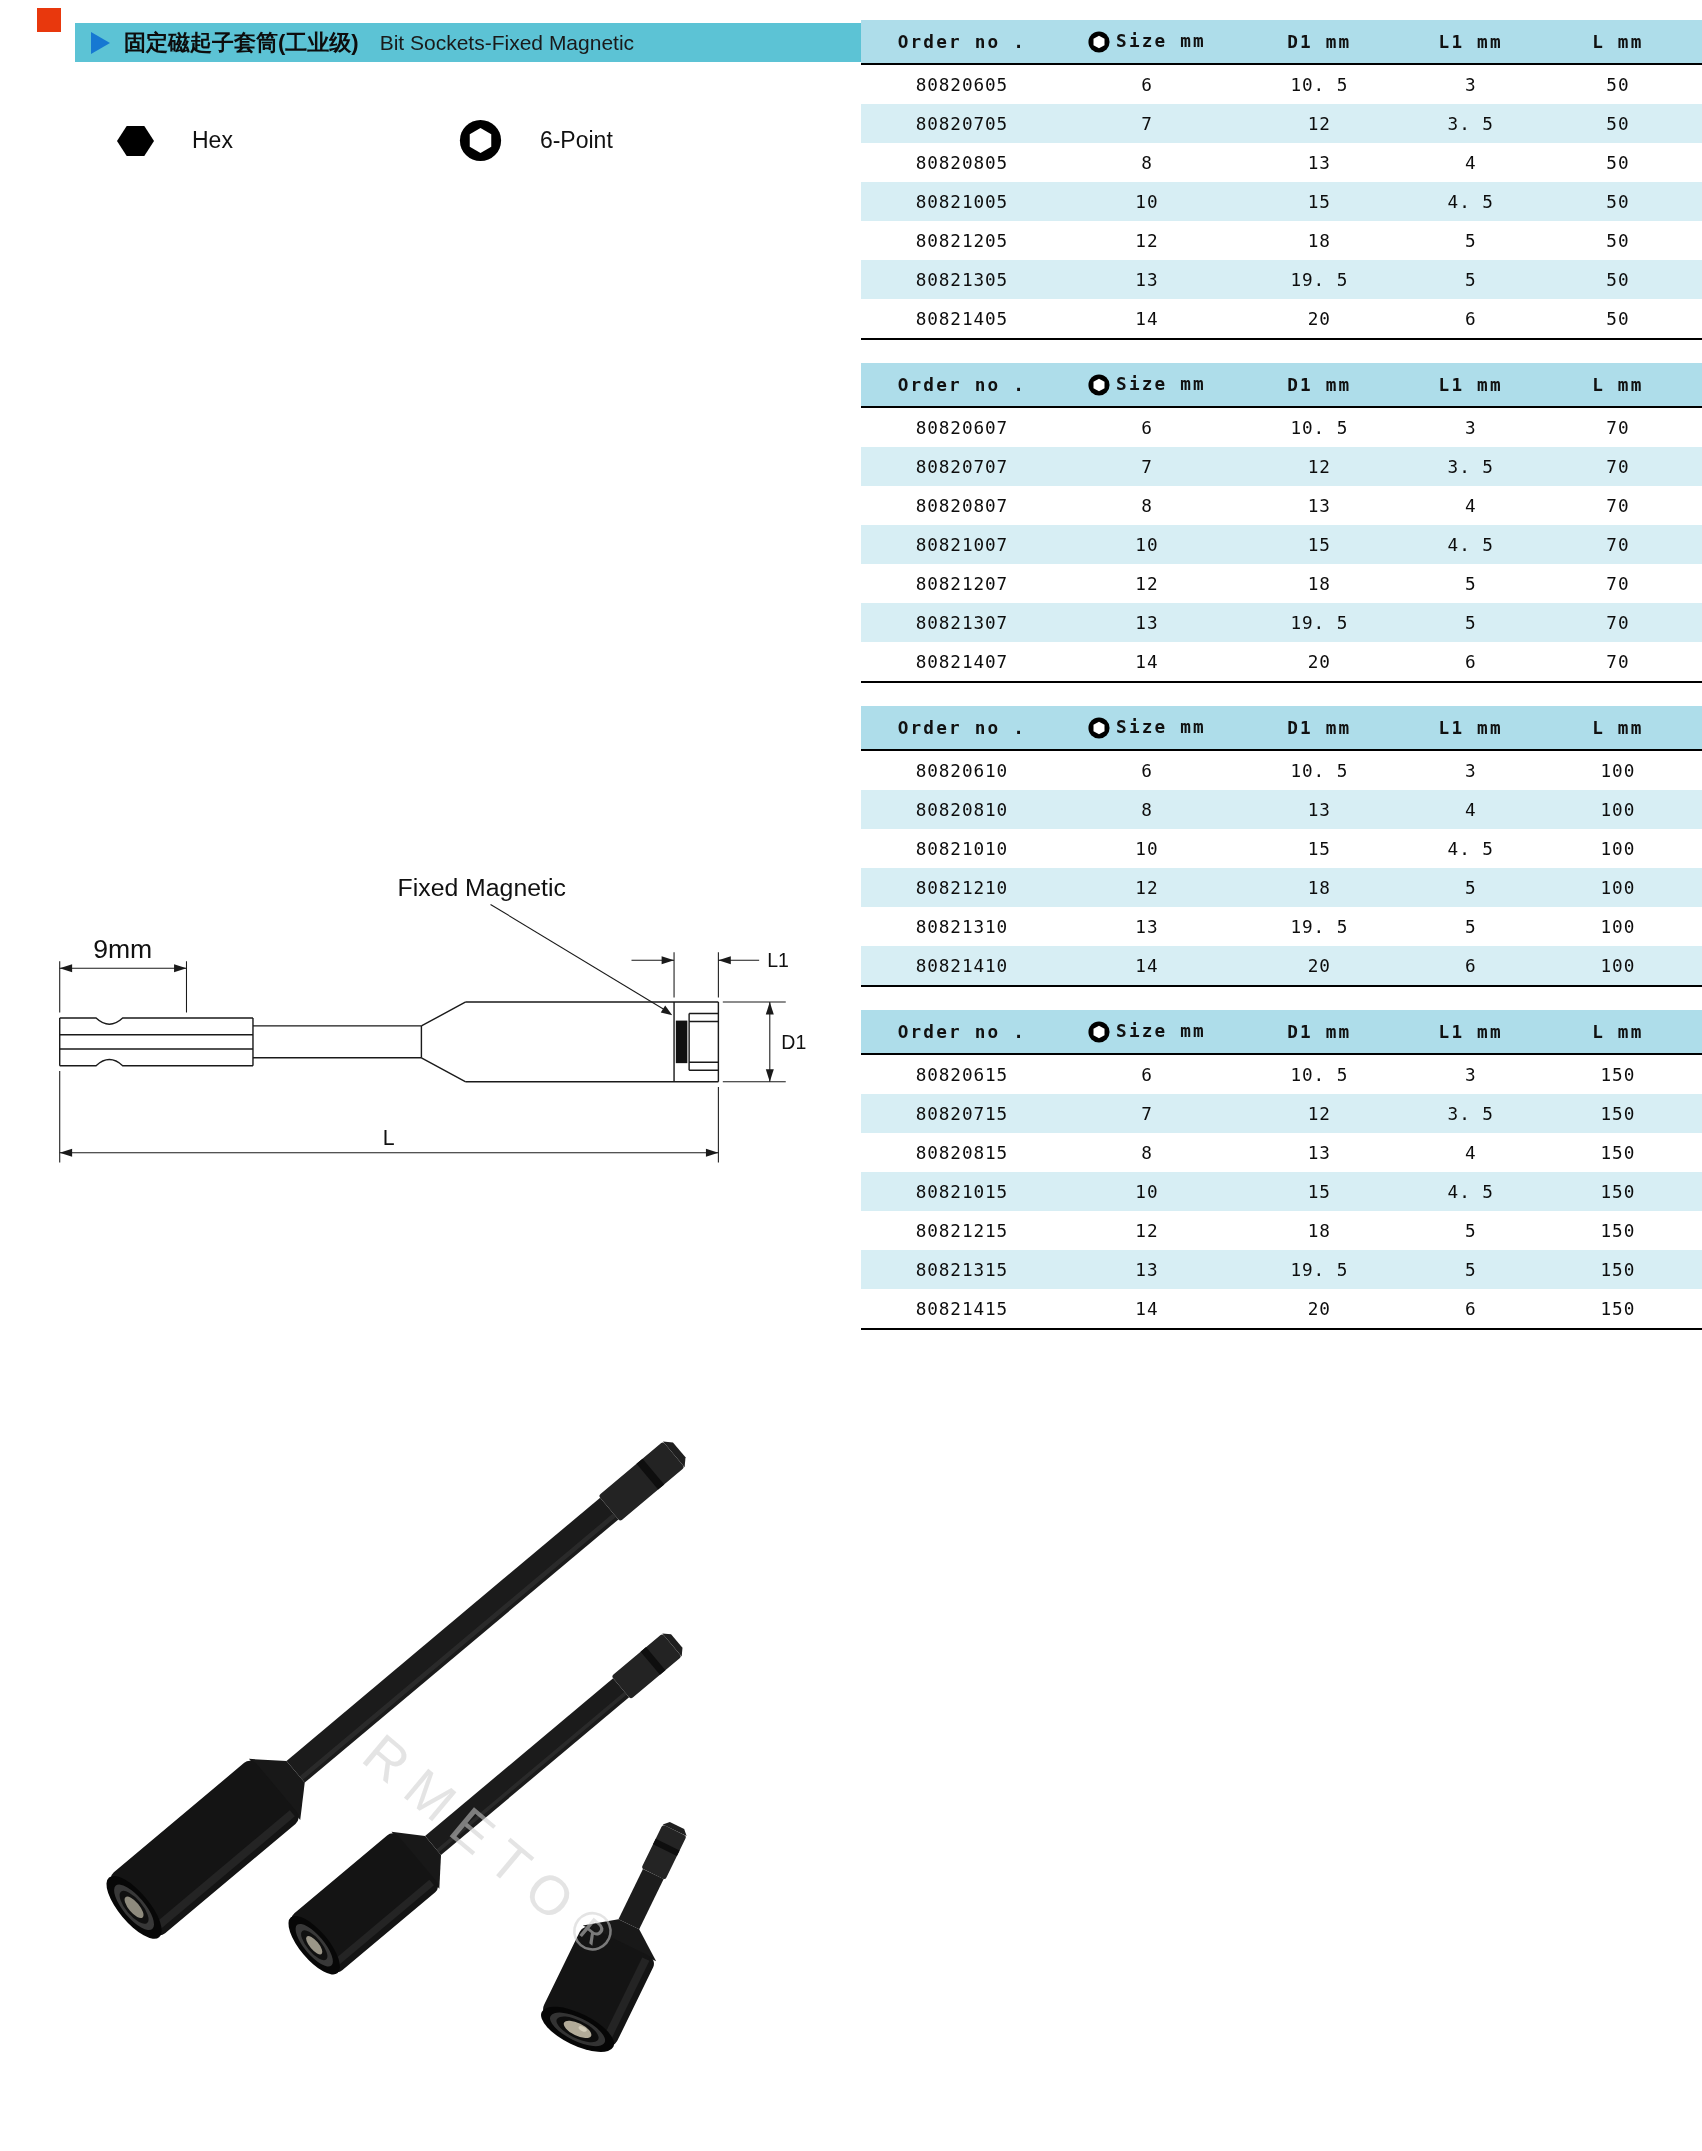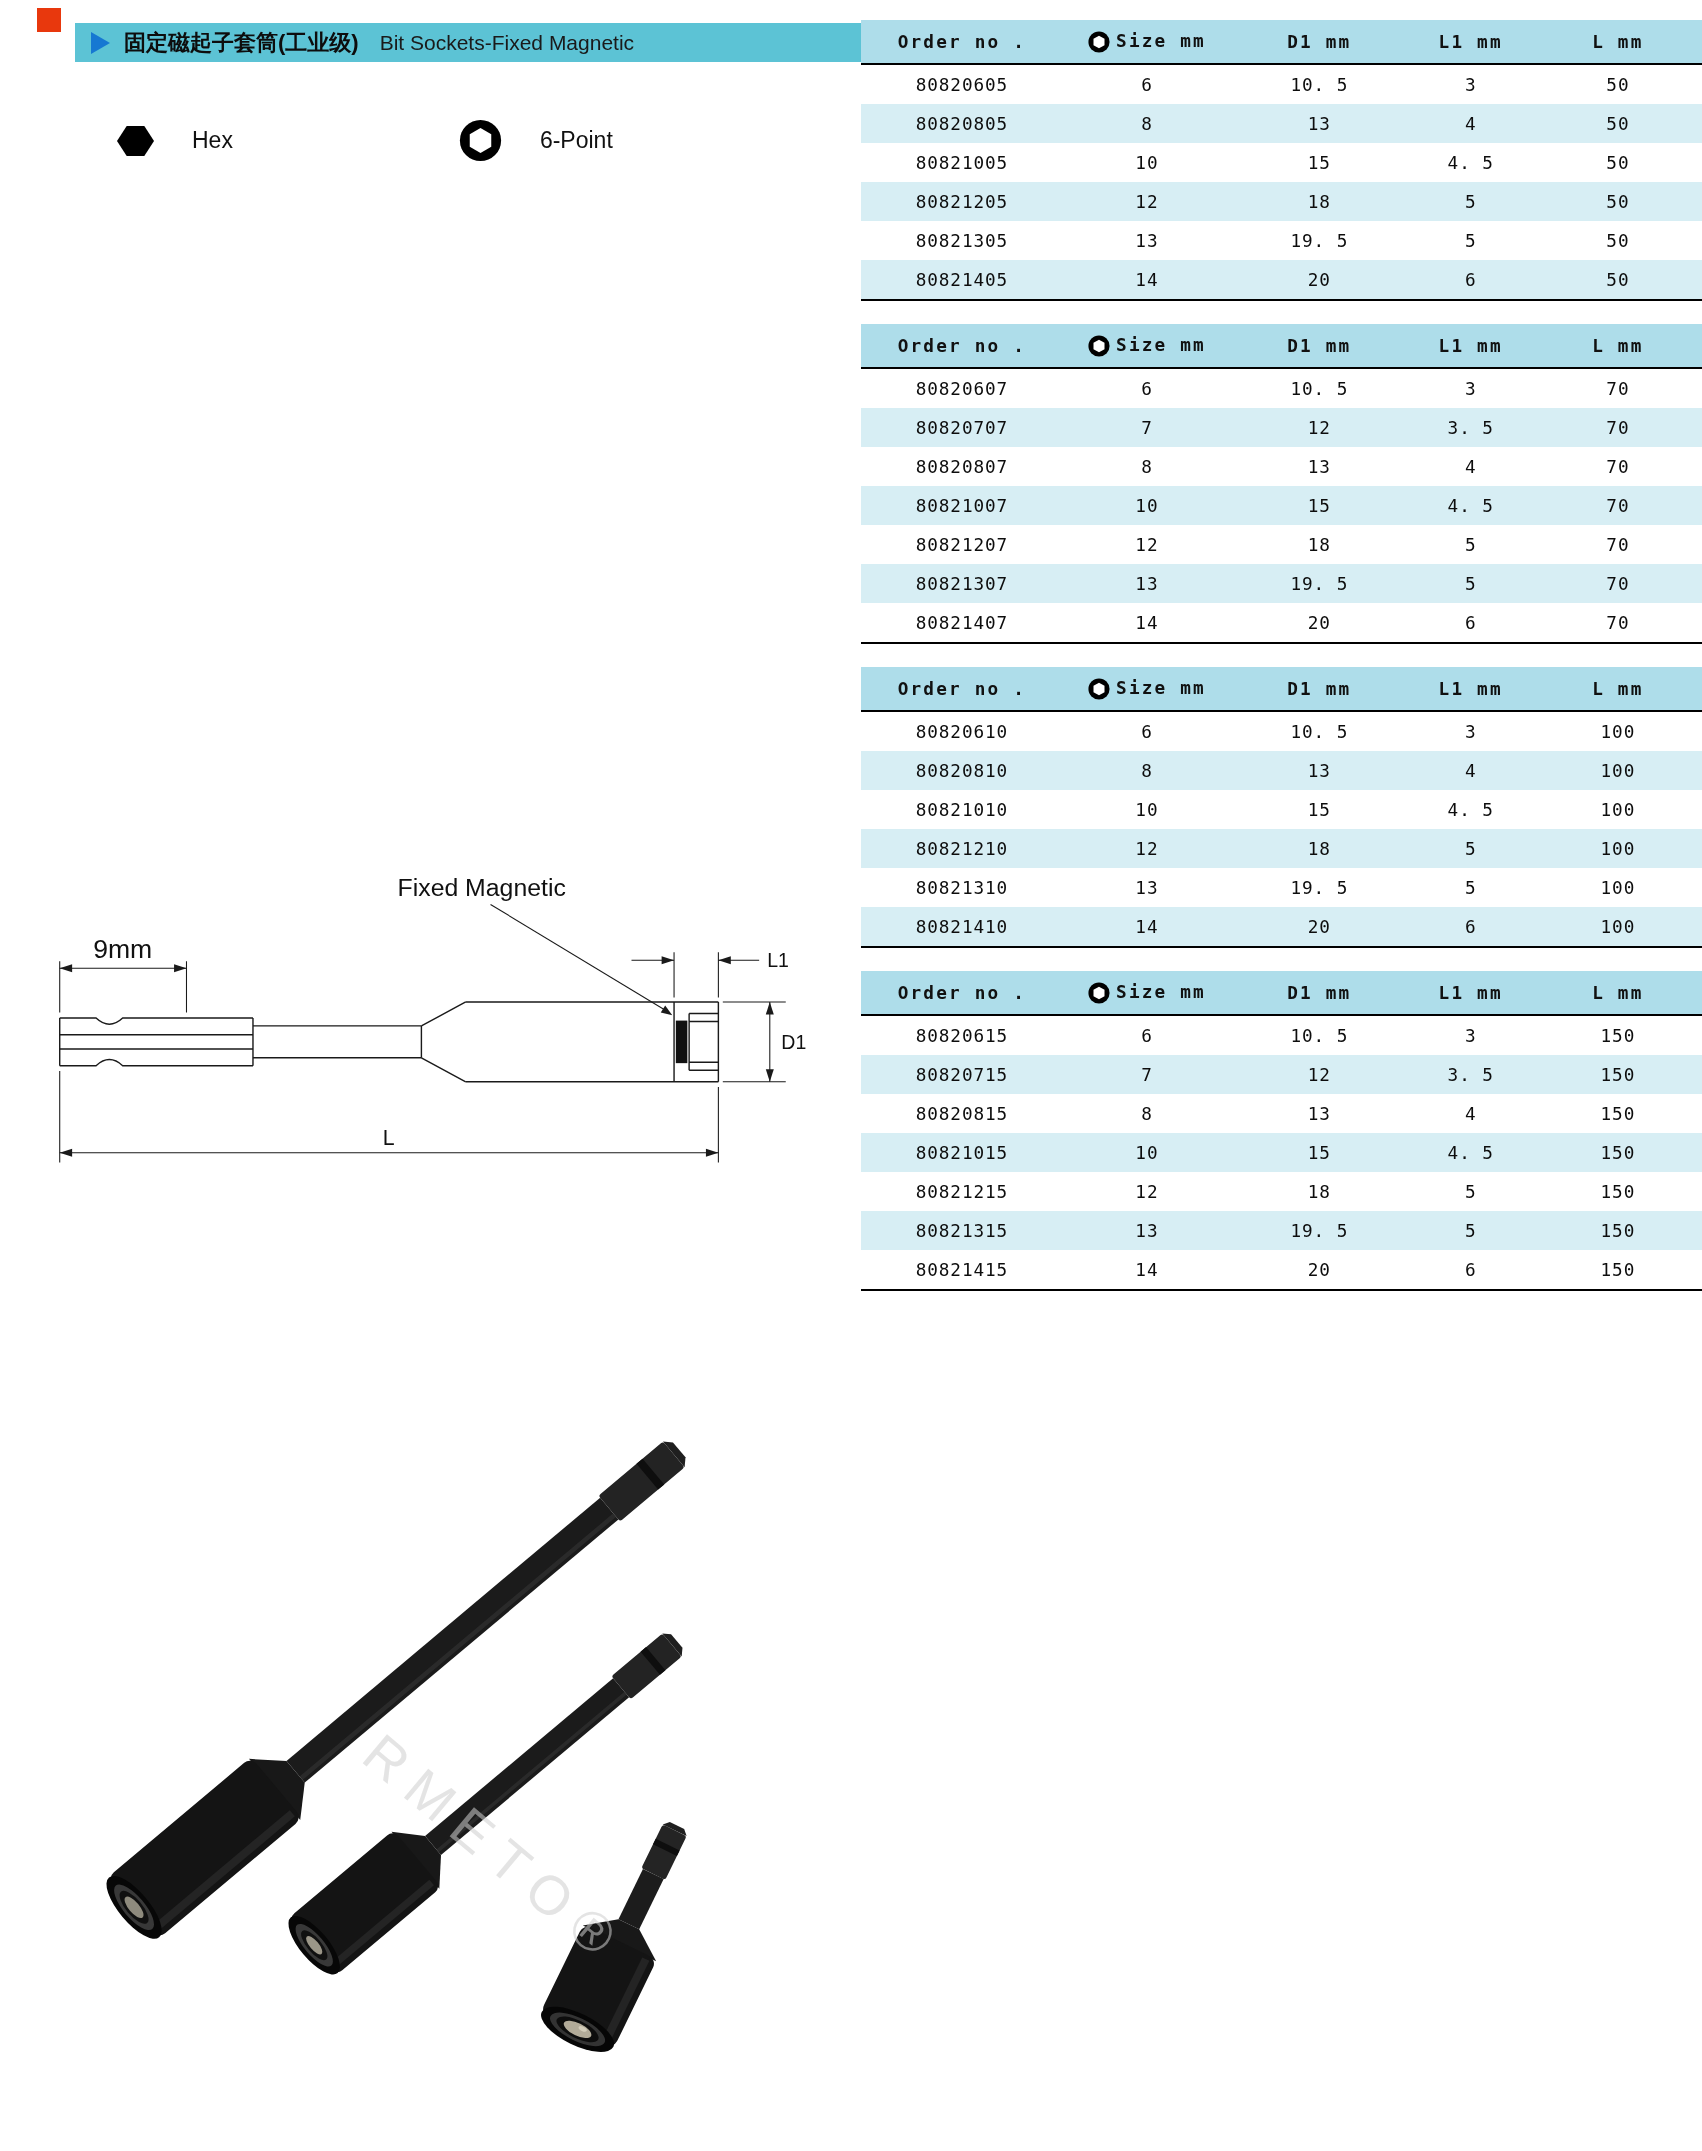--- a/index.html
+++ b/index.html
@@ -87,20 +87,27 @@
         </thead>
         <tbody>
           <tr>
             <td>80820605</td>
             <td>6</td>
             <td>10. 5</td>
             <td>3</td>
             <td>50</td>
           </tr>
           <tr>
+            <td>80820705</td>
+            <td>7</td>
+            <td>12</td>
+            <td>3. 5</td>
+            <td>50</td>
+          </tr>
+          <tr>
             <td>80820805</td>
             <td>8</td>
             <td>13</td>
             <td>4</td>
             <td>50</td>
           </tr>
           <tr>
             <td>80821005</td>
             <td>10</td>
             <td>15</td>

